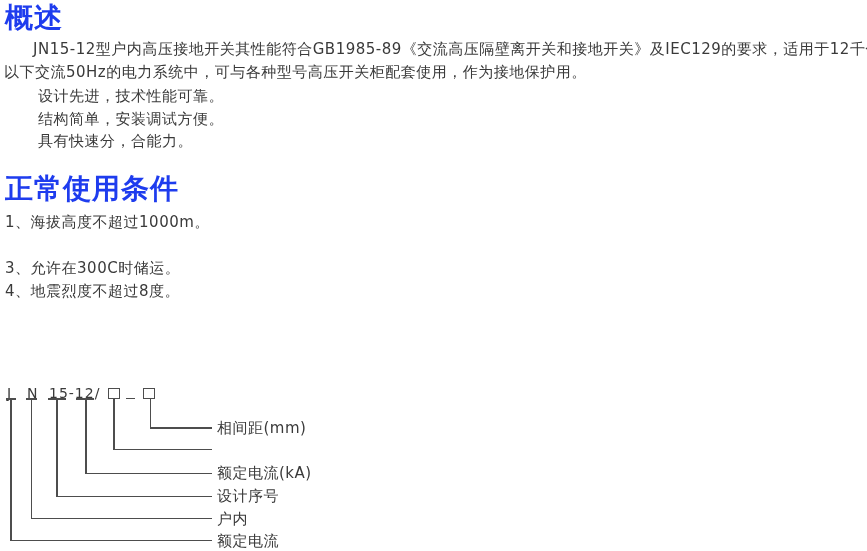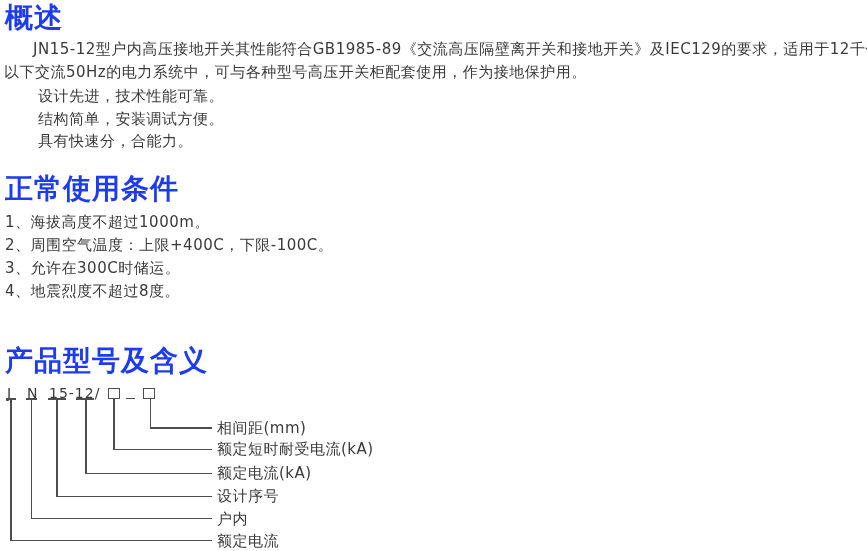--- a/index.html
+++ b/index.html
@@ -65,25 +65,23 @@
   <div class="body-text" style="left:33px; top:40px;">JN15-12型户内高压接地开关其性能符合GB1985-89《交流高压隔壁离开关和接地开关》及IEC129的要求，适用于12千伏及</div>
   <div class="body-text" style="left:4px; top:63px;">以下交流50Hz的电力系统中，可与各种型号高压开关柜配套使用，作为接地保护用。</div>
 
   <div class="body-text" style="left:38px; top:110px;">结构简单，安装调试方便。</div>
   <div class="body-text" style="left:38px; top:87px;">设计先进，技术性能可靠。</div>
   <div class="body-text" style="left:38px; top:132px;">具有快速分，合能力。</div>
 
   <div class="h-blue" style="left:5px; top:178px;">正常使用条件</div>
 
   <div class="body-text" style="left:5px; top:213px;">1、海拔高度不超过1000m。</div>
-  <div class="body-text" style="left:5px; top:236px;">2、周围空气温度：上限+400C，下限-100C。</div>
   <div class="body-text" style="left:5px; top:259px;">3、允许在300C时储运。</div>
   <div class="body-text" style="left:5px; top:282px;text-align:right;">4、地震烈度不超过8度。</div>
 
-  <div class="h-blue" style="left:5px; top:350px;">产品型号及含义</div>
 
   <div class="code-text" style="left:7px; top:386px;">J</div>
   <div class="code-text" style="left:27px; top:386px;">N</div>
   <div class="code-text" style="left:49px; top:386px;">15-12/</div>
   <div class="ph-box" style="left:108px; top:388px;"></div>
   <div class="hline" style="left:126px; top:397.5px; width:9px;"></div>
   <div class="ph-box" style="left:143px; top:388px;"></div>
 
   <div class="uline" style="left:6px; top:398px; width:10px;"></div>
   <div class="uline" style="left:26px; top:398px; width:11px;"></div>
@@ -98,19 +96,18 @@
   <div class="vline" style="left:149.5px; top:399px; height:29px;"></div>
 
   <div class="hline" style="left:149.5px; top:427px;   width:62.5px;"></div>
   <div class="hline" style="left:113px;   top:448.5px; width:99px;"></div>
   <div class="hline" style="left:85px;    top:472.5px; width:127px;"></div>
   <div class="hline" style="left:56px;    top:495.5px; width:156px;"></div>
   <div class="hline" style="left:30.5px;  top:517.5px; width:181.5px;"></div>
   <div class="hline" style="left:10px;    top:539.5px; width:202px;"></div>
 
   <div class="dlabel" style="left:217px; top:419px;">相间距(mm)</div>
-  <div class="dlabel" style="left:217px; top:440px;">额定短时耐受电流(kA)</div>
   <div class="dlabel" style="left:217px; top:464px;">额定电流(kA)</div>
   <div class="dlabel" style="left:217px; top:487px;">设计序号</div>
   <div class="dlabel" style="left:217px; top:510px;">户内</div>
   <div class="dlabel" style="left:217px; top:532px;">额定电流</div>
 
 </div>
 
 </body></html>

